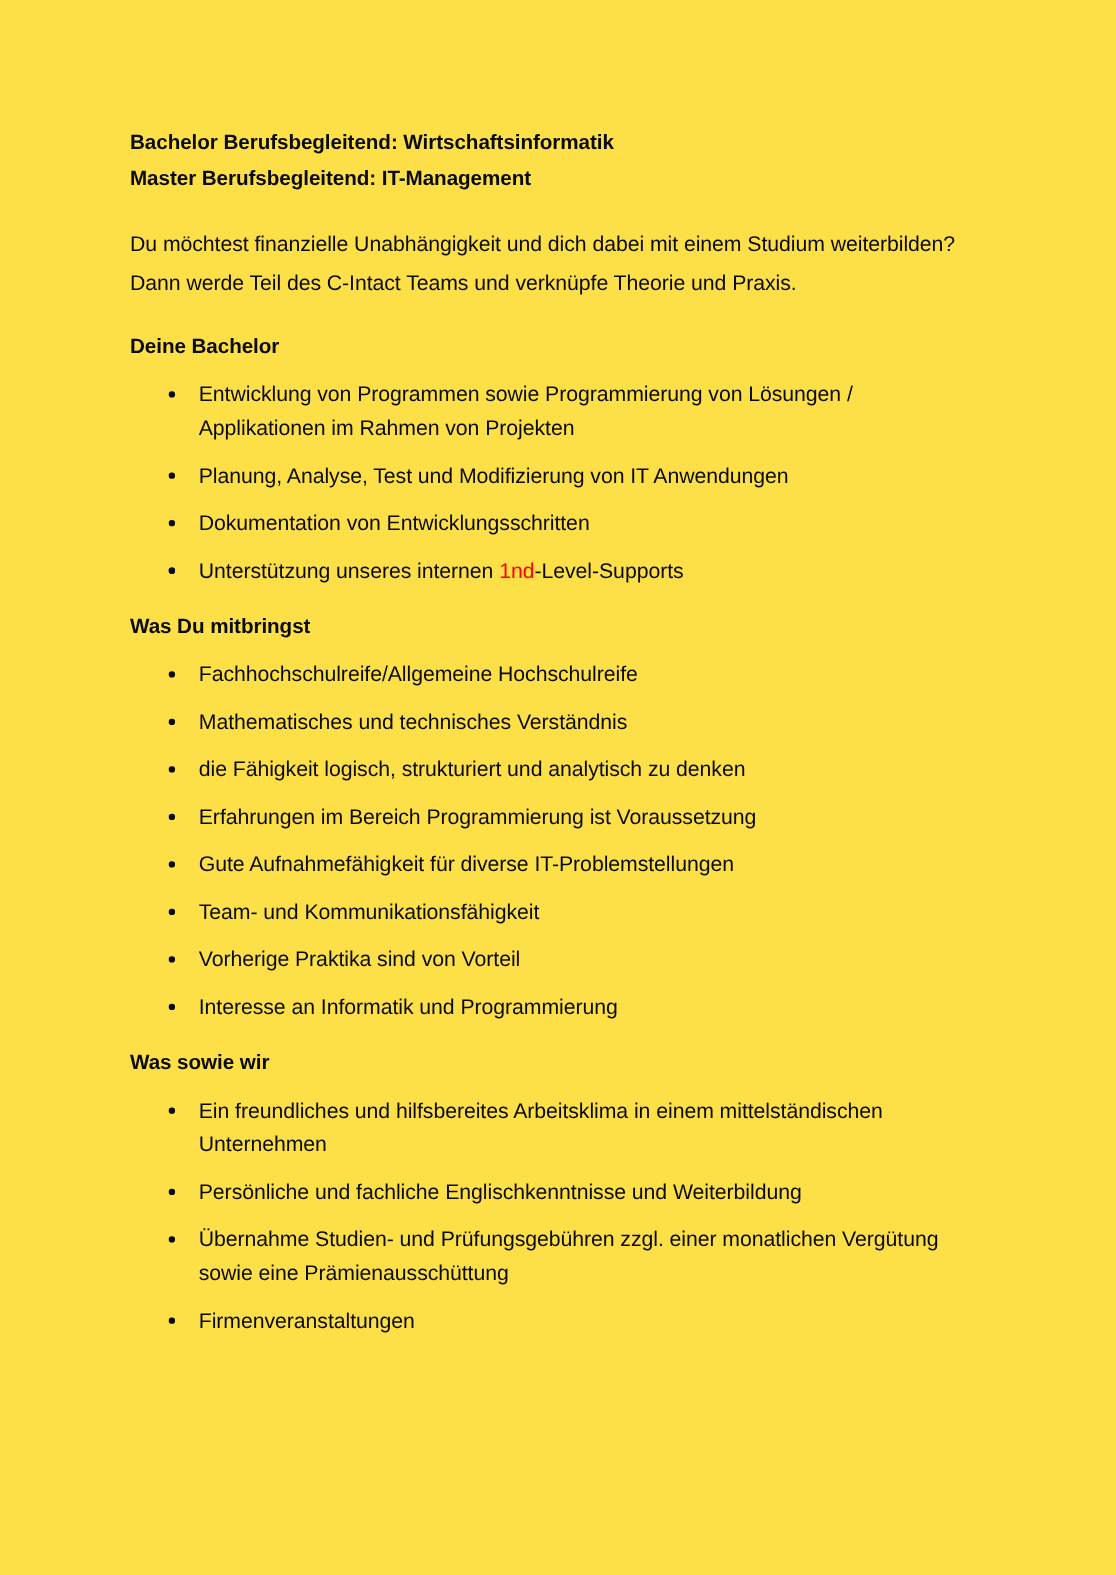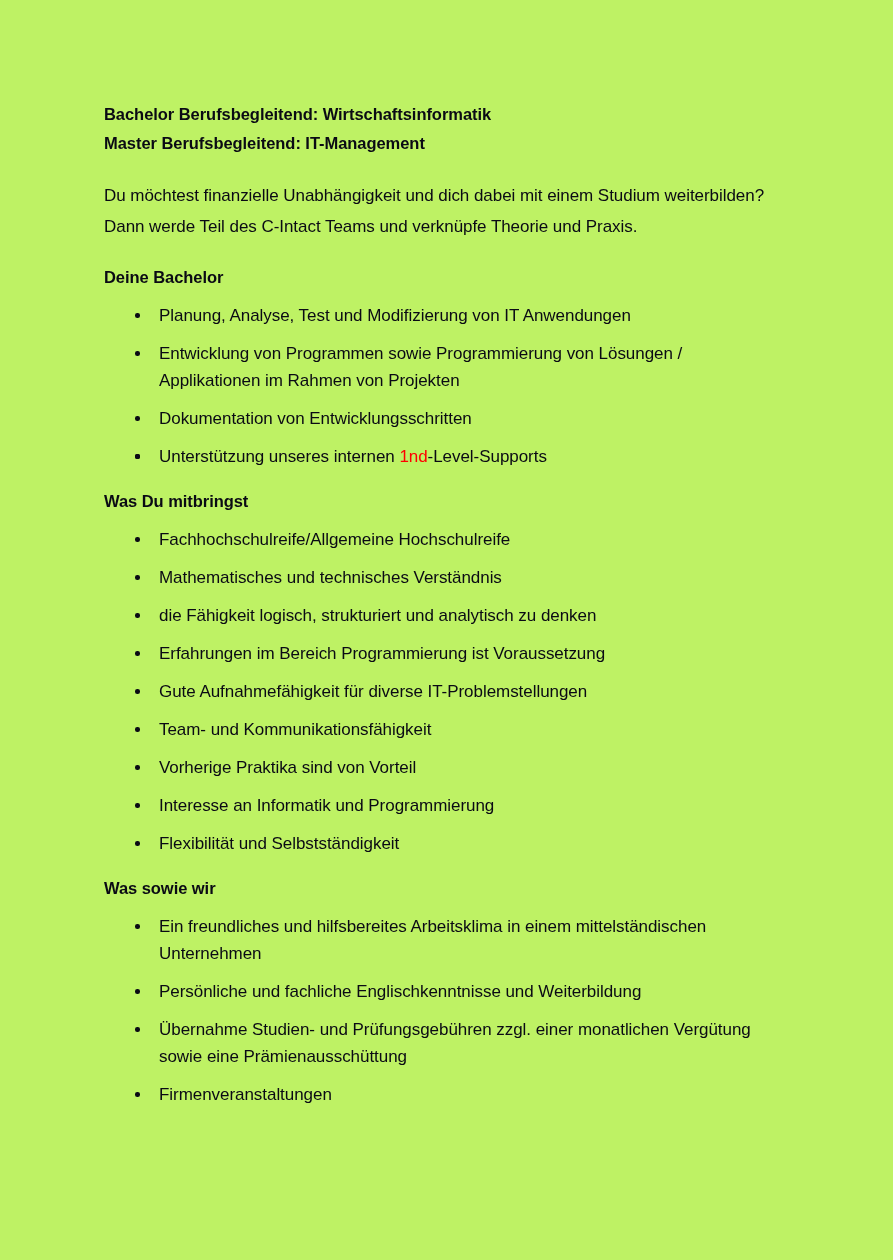--- a/index.html
+++ b/index.html
@@ -12,21 +12,21 @@
     height: 1260px;
     font-family: "Liberation Sans", sans-serif;
     color: #0a0a14;
     -webkit-font-smoothing: antialiased;
     overflow: hidden;
   }
   .page {
     position: relative;
     width: 893px;
     height: 1260px;
-    background: #bef264;
+    background: #fde047;
     box-sizing: border-box;
     padding: 100px 104px 0 104px;
   }
   .doc-body {
     width: 672px;
   }
   .title-block {
     margin: 0 0 22px 0;
   }
   .title-line {
@@ -92,39 +92,38 @@
       <div class="title-line">Bachelor Berufsbegleitend: Wirtschaftsinformatik</div>
       <div class="title-line">Master Berufsbegleitend: IT-Management</div>
     </div>
 
     <p class="intro-para">Du möchtest finanzielle Unabhängigkeit und dich dabei mit einem Studium weiterbilden? Dann werde Teil des C-Intact Teams und verknüpfe Theorie und Praxis.</p>
 
     <div class="sections-container">
         <div class="section-block">
           <div class="section-heading">Deine Bachelor</div>
           <ul class="bullet-list">
+            <li><span class="bullet-dot"></span><span class="li-text">Entwicklung von Programmen sowie Programmierung von Lösungen / Applikationen im Rahmen von Projekten</span></li>
             <li><span class="bullet-dot"></span><span class="li-text">Planung, Analyse, Test und Modifizierung von IT Anwendungen</span></li>
-            <li><span class="bullet-dot"></span><span class="li-text">Entwicklung von Programmen sowie Programmierung von Lösungen / Applikationen im Rahmen von Projekten</span></li>
             <li><span class="bullet-dot"></span><span class="li-text">Dokumentation von Entwicklungsschritten</span></li>
             <li><span class="bullet-dot"></span></li>
             <li><span class="bullet-dot"></span><span class="li-text">Unterstützung unseres internen </span><span class="li-text hl-red" style="color: rgb(255, 0, 0);">1nd</span><span class="li-text">-Level-Supports</span></li>
           </ul>
         </div>
         <div class="section-block">
           <div class="section-heading">Was Du mitbringst</div>
           <ul class="bullet-list">
             <li><span class="bullet-dot"></span><span class="li-text">Fachhochschulreife/Allgemeine Hochschulreife</span></li>
             <li><span class="bullet-dot"></span><span class="li-text">Mathematisches und technisches Verständnis</span></li>
             <li><span class="bullet-dot"></span><span class="li-text">die Fähigkeit logisch, strukturiert und analytisch zu denken</span></li>
             <li><span class="bullet-dot"></span><span class="li-text">Erfahrungen im Bereich Programmierung ist Voraussetzung</span></li>
             <li><span class="bullet-dot"></span><span class="li-text">Gute Aufnahmefähigkeit für diverse IT-Problemstellungen</span></li>
             <li><span class="bullet-dot"></span><span class="li-text">Team- und Kommunikationsfähigkeit</span></li>
             <li><span class="bullet-dot"></span><span class="li-text">Vorherige Praktika sind von Vorteil</span></li>
             <li><span class="bullet-dot"></span><span class="li-text">Interesse an Informatik und Programmierung</span></li>
-            <li><span class="bullet-dot"></span><span class="li-text">Flexibilität und Selbstständigkeit</span></li>
           </ul>
         </div>
         <div class="section-block">
           <div class="section-heading">Was sowie wir</div>
           <ul class="bullet-list">
             <li><span class="bullet-dot"></span><span class="li-text">Ein freundliches und hilfsbereites Arbeitsklima in einem mittelständischen Unternehmen</span></li>
             <li><span class="bullet-dot"></span><span class="li-text">Persönliche und fachliche Englischkenntnisse und Weiterbildung</span></li>
             <li><span class="bullet-dot"></span><span class="li-text">Übernahme Studien- und Prüfungsgebühren zzgl. einer monatlichen Vergütung sowie eine Prämienausschüttung</span></li>
             <li><span class="bullet-dot"></span><span class="li-text">Firmenveranstaltungen</span></li>
           </ul>

